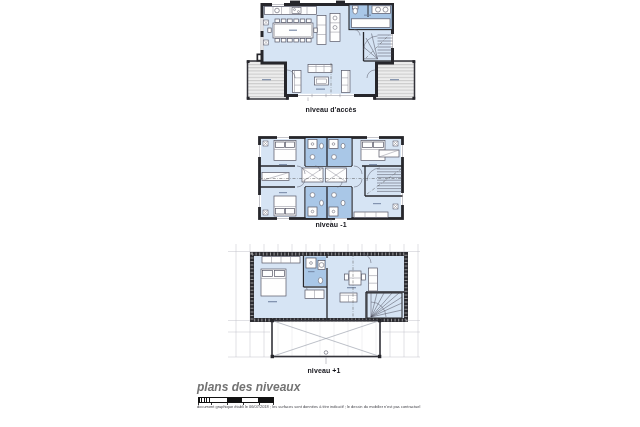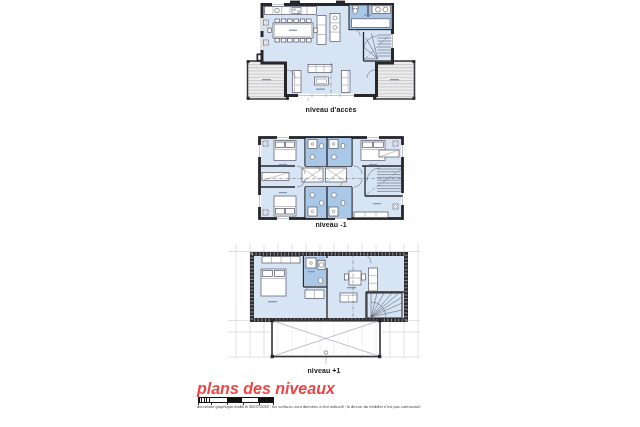--- a/index.html
+++ b/index.html
@@ -13,21 +13,21 @@
   .lblm{fill:#7486a3;opacity:0.85;}
   .win{fill:#ffffff;}
   .winline{stroke:#8b8b96;stroke-width:0.5;}
   .arc{fill:none;stroke:#5a5a68;stroke-width:0.5;}
   .tread{stroke:#4a4a58;stroke-width:0.5;}
   .dashl{stroke:#555;stroke-width:0.5;stroke-dasharray:3,1.5,0.6,1.5;fill:none;}
   .grid{stroke:#c3c3cb;stroke-width:0.5;}
   .xbox{fill:#fff;stroke:#565665;stroke-width:0.55;}
 
   #footer-title{position:absolute;left:197px;top:380px;font-style:italic;font-weight:bold;
-                font-size:16px;color:#ef4444;}
+                font-size:12px;color:#737373;}
   #scalebar{position:absolute;left:198px;top:397px;width:74px;height:4px;display:flex;
             border:1px solid #111;box-sizing:content-box;}
   #scalebar .seg{height:100%;}
   #scalebar .hatch{width:12px;background:repeating-linear-gradient(90deg,#111 0,#111 1px,#fff 1px,#fff 2.5px);}
   #scalebar .w{width:15.5px;background:#fff;}
   #scalebar .b{width:15.5px;background:#111;}
   #scaleticks{position:absolute;left:198px;top:402.5px;width:76px;height:3px;}
   #scaleticks i{position:absolute;top:0;width:1px;height:2.2px;background:#333;}
   #disclaimer{position:absolute;left:197px;top:405px;font-size:6px;color:#3f3f46;
               transform:scale(0.66);transform-origin:left top;white-space:nowrap;}

